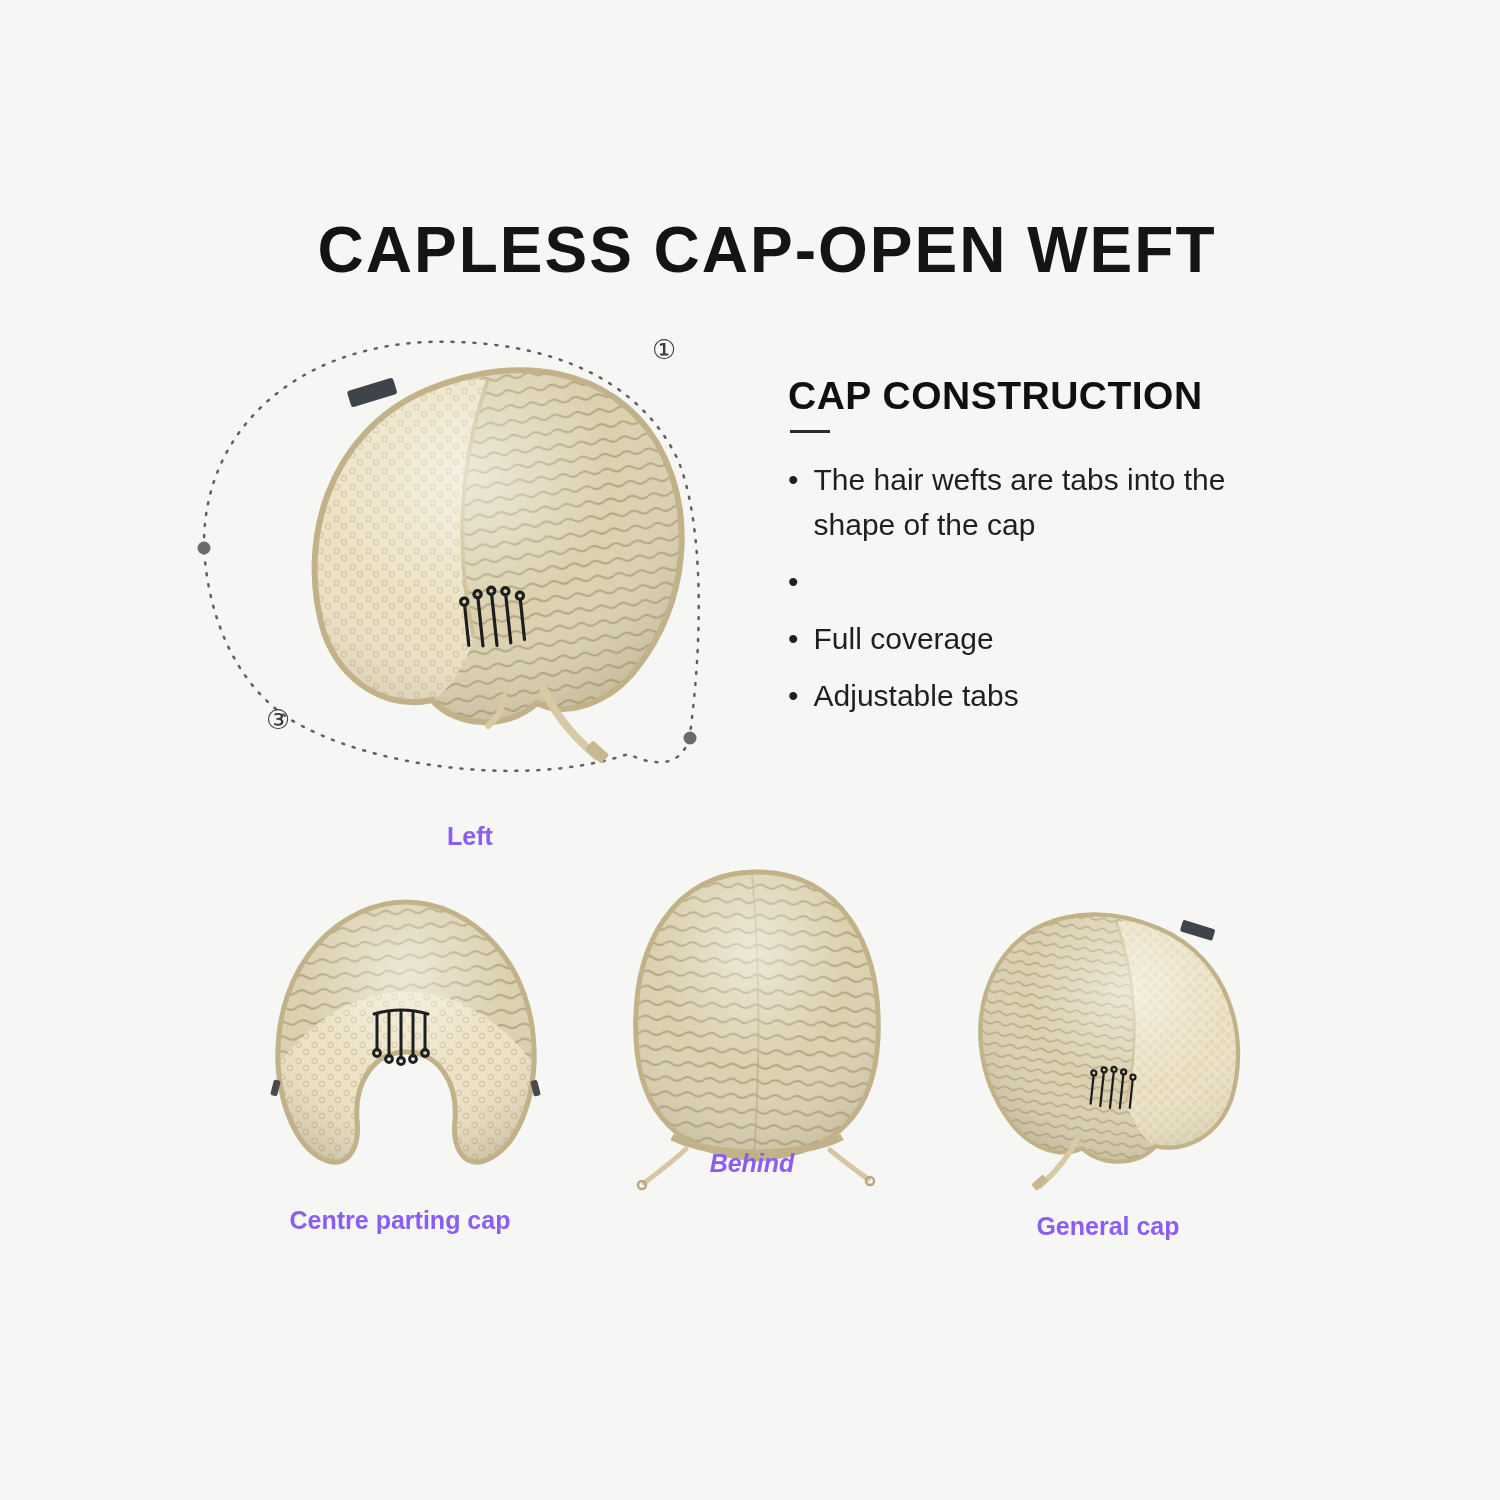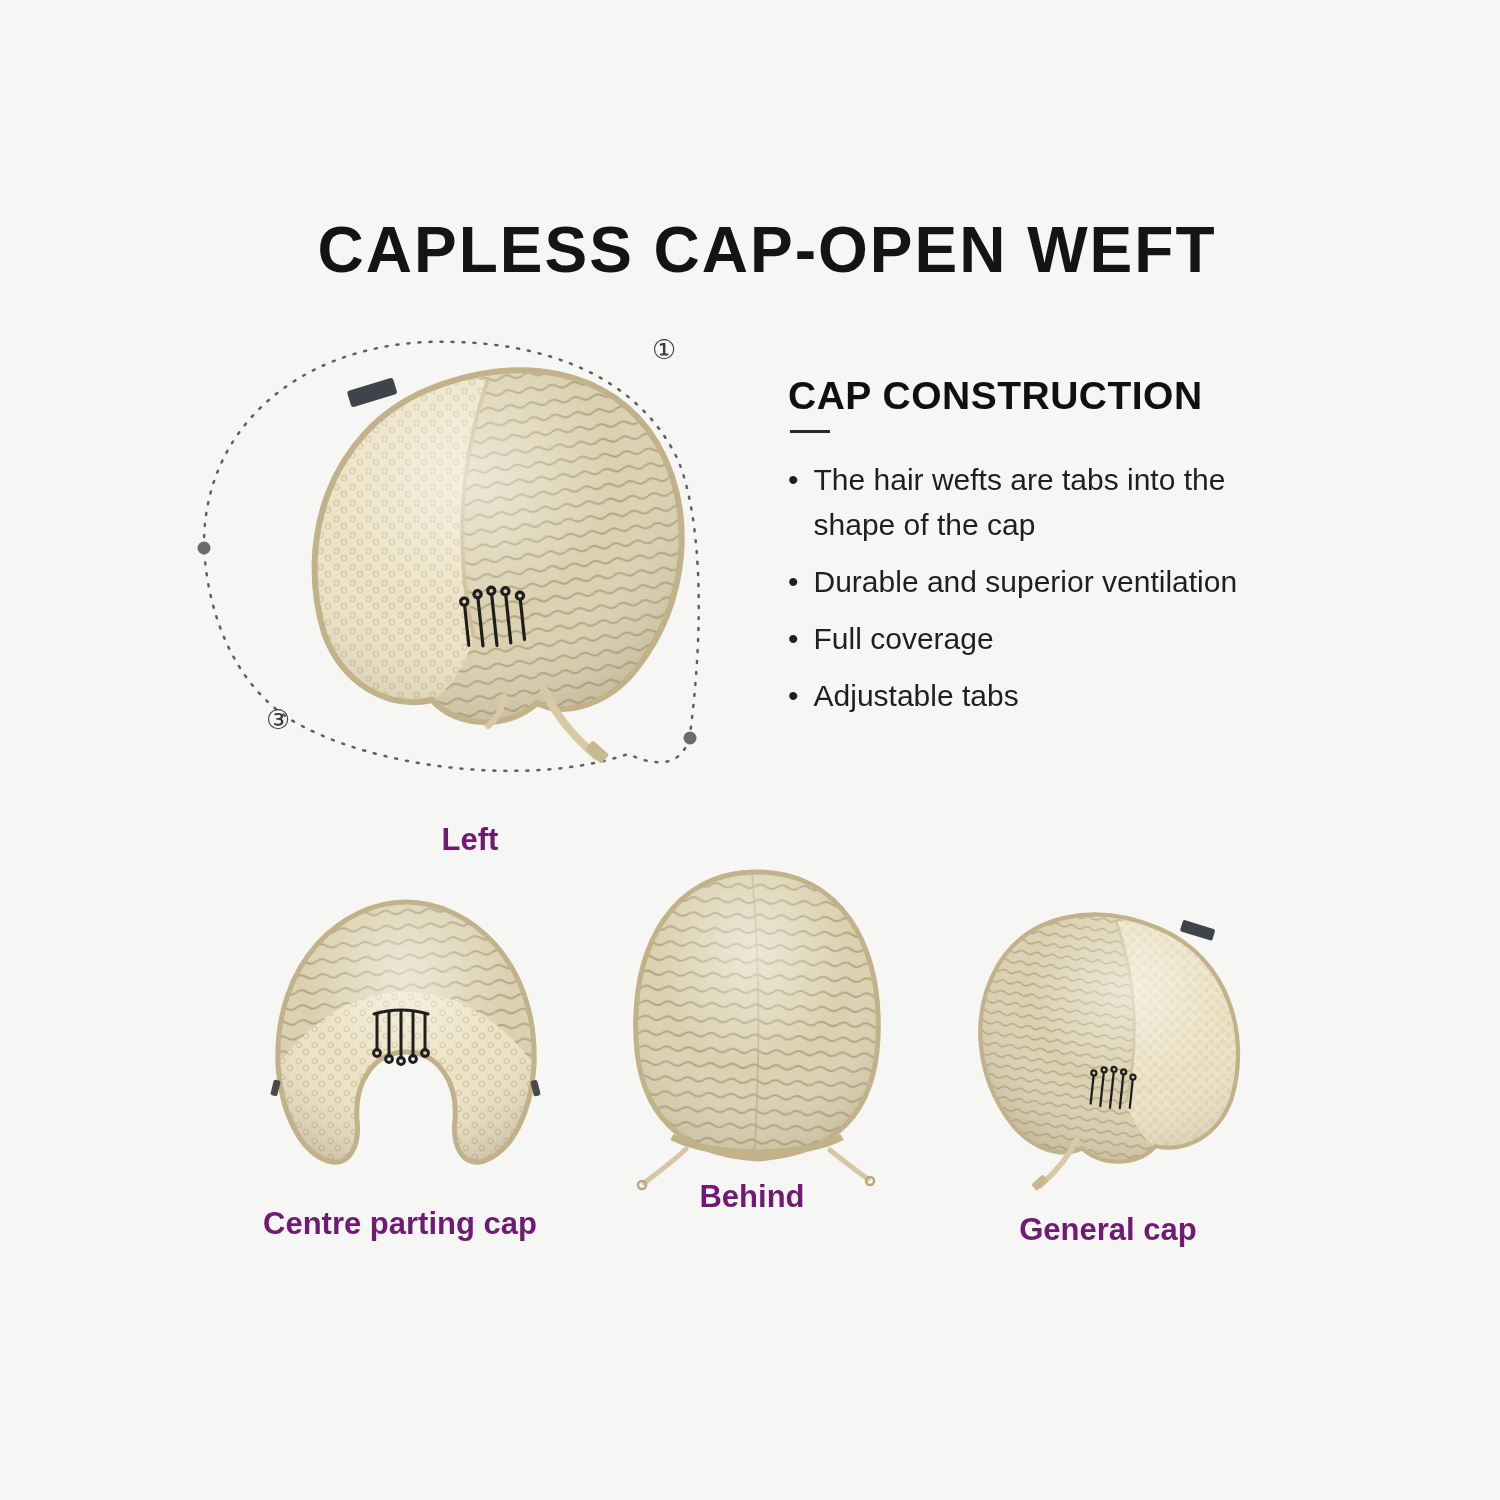--- a/index.html
+++ b/index.html
@@ -13,26 +13,26 @@
     text-align:center; font-size:64px; font-weight:800;
     letter-spacing:2px; color:#141414;
   }
   
   .dashed-loop { position:absolute; left:188px; top:318px; width:540px; height:468px; }
   .cap-left    { position:absolute; left:252px; top:338px; width:470px; height:450px; }
   .marker { position:absolute; font-size:27px; color:#3a3a3a; }
   .m1 { left:652px; top:334px; }
   .m3 { left:266px; top:704px; }
   .caption {
-    position:absolute; font-size:31px; font-weight:800; color:#701a75;
+    position:absolute; font-size:25px; font-weight:800; color:#8b5cf6;
     text-align:center;
   }
   .caption-left    { left:350px; top:822px; width:240px; }
   .caption-centre  { left:240px; top:1206px; width:320px; }
-  .caption-behind  { left:642px; top:1179px; width:220px; }
+  .caption-behind  { left:642px; top:1149px; width:220px;font-style:italic; }
   .caption-general { left:993px; top:1212px; width:230px; }
 
   
   .construction { position:absolute; left:788px; top:374px; width:505px; }
   .construction h2 {
     margin:0; font-size:39px; font-weight:800; color:#101010; letter-spacing:0.5px;
   }
   .rule { width:40px; height:3px; background:#2a2a2a; margin:12px 0 0 2px; }
   .construction ul { list-style:none; margin:24px 0 0; padding:0; }
   .construction li {
@@ -108,21 +108,20 @@
   <section class="construction">
     <h2>CAP CONSTRUCTION</h2>
     <div class="rule"></div>
     <ul>
       <li>
         <span class="dot">•</span>
         <span class="btext">The hair wefts are tabs into the shape of the cap</span>
       </li>
       <li>
         <span class="dot">•</span>
-        <span class="btext">Durable and superior ventilation</span>
       </li>
       <li>
         <span class="dot">•</span>
         <span class="btext">Full coverage</span>
       </li>
       <li>
         <span class="dot">•</span>
         <span class="btext">Adjustable tabs</span>
       </li>
     </ul>

